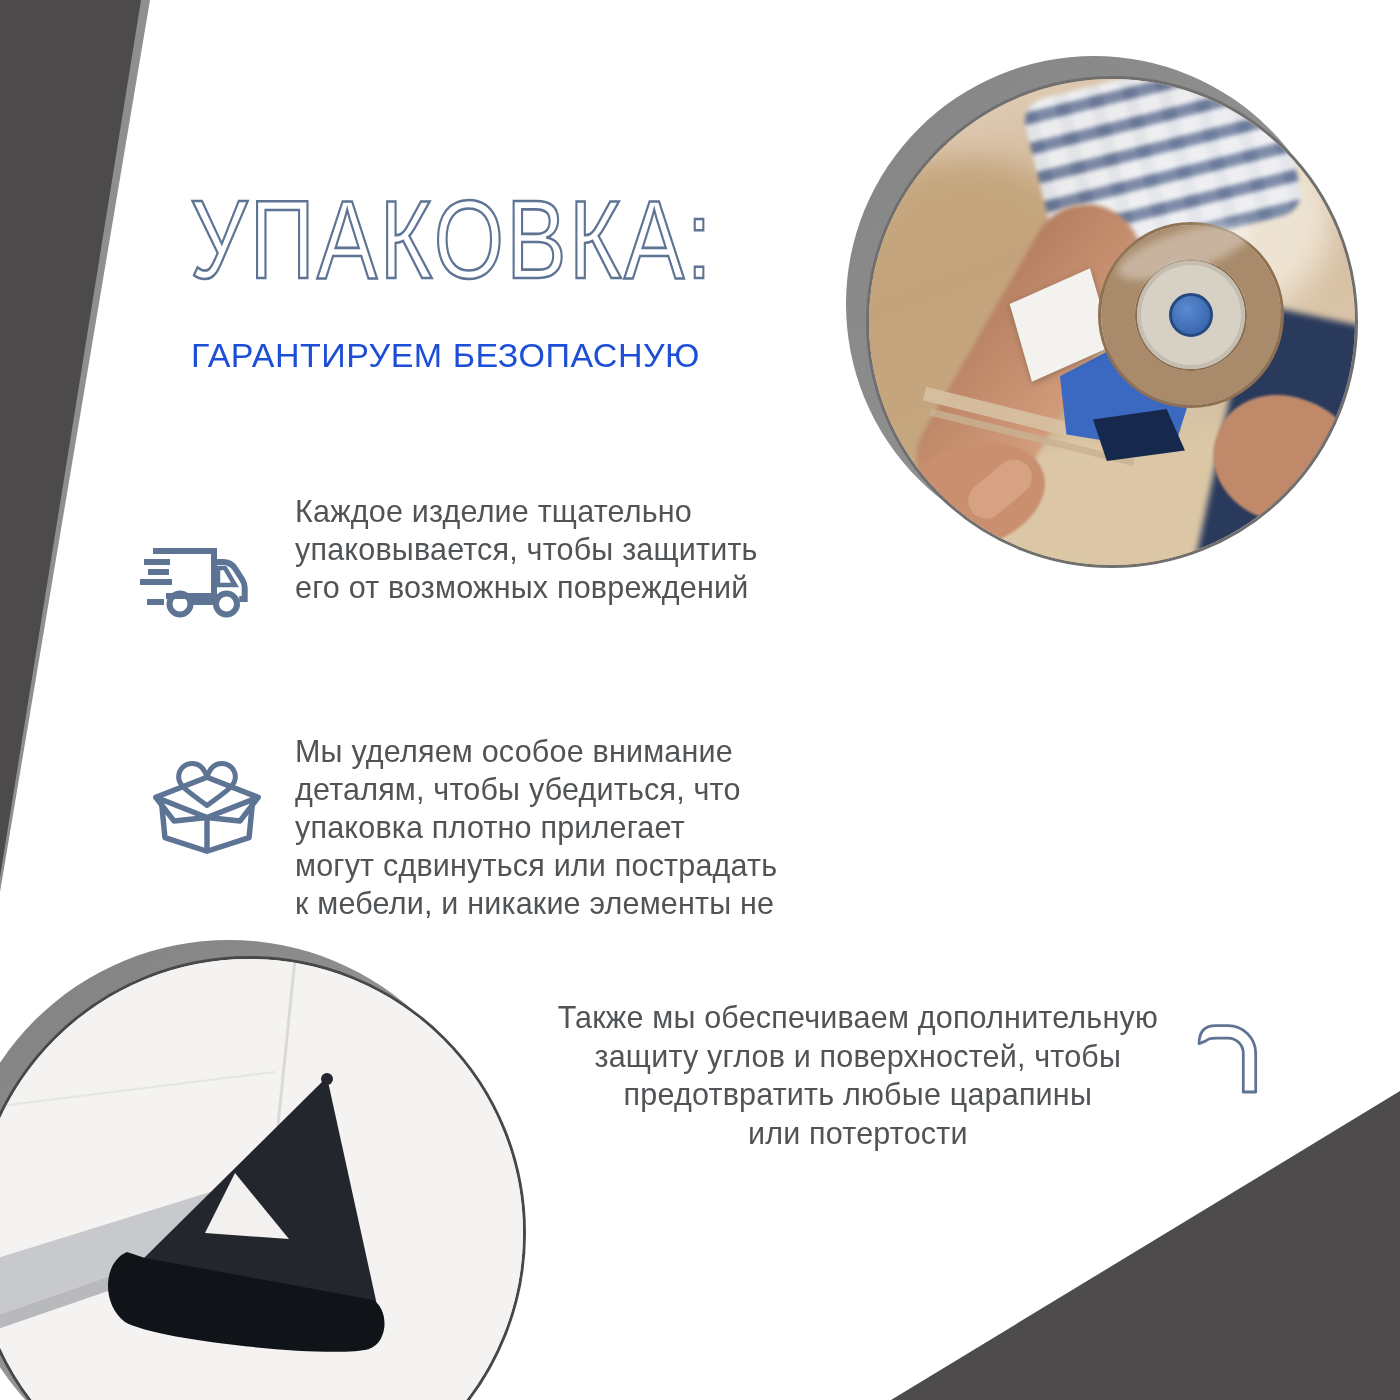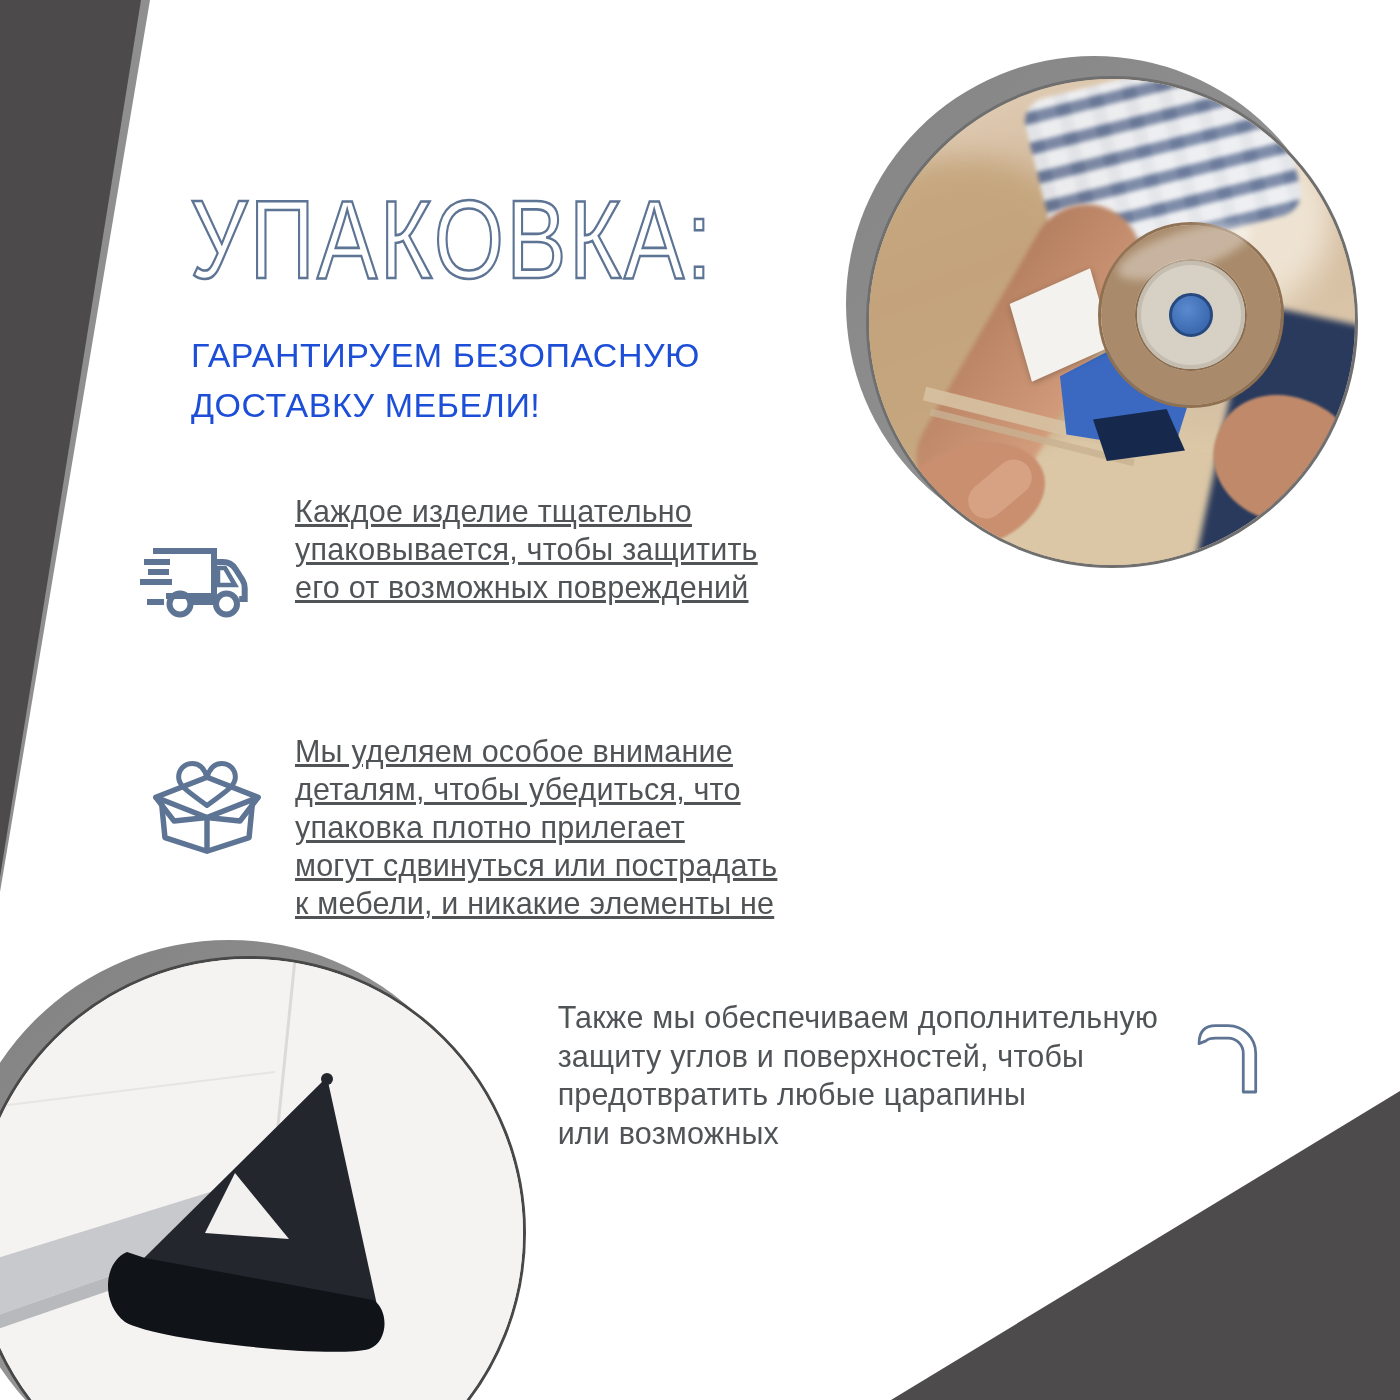--- a/index.html
+++ b/index.html
@@ -17,28 +17,28 @@
     clip-path: polygon(891px 1400px, 1400px 1091px, 1400px 1400px); }
 
   
   .title-svg { position: absolute; left: 188px; top: 168px; }
   .subtitle { position: absolute; left: 191px; top: 330px;
     font-size: 34px; font-weight: normal; color: #1d4ed8;
     letter-spacing: 0.5px; line-height: 50px; }
 
   
   .feature-text { position: absolute; font-size: 30.5px; color: #515457;
-    line-height: 38px; letter-spacing: 0.2px; text-decoration: underline; }
+    line-height: 38px; letter-spacing: 0.2px; }
   .ft-1 { left: 295px; top: 492px; }
   .ft-2 { left: 295px; top: 732px; }
   .icon-truck { position: absolute; left: 126px; top: 536px; }
   .icon-box { position: absolute; left: 143px; top: 726px; }
 
   
-  .note { position: absolute; right: 242px; top: 998px; text-align: left;
+  .note { position: absolute; right: 242px; top: 998px; text-align: center;
     font-size: 30.5px; color: #515457; line-height: 38.5px; letter-spacing: 0.2px; }
   .icon-corner { position: absolute; left: 1188px; top: 1002px; }
 
   
   .ring-tr { position: absolute; left: 846px; top: 56px; width: 496px; height: 496px;
     border-radius: 50%; background: linear-gradient(135deg, #848484, #9a9a9a); }
   .photo-tr { position: absolute; left: 866px; top: 76px; width: 486px; height: 486px;
     border-radius: 50%; border: 3px solid #6f6f6f; overflow: hidden; background: #cfb9a0; }
 
   .ring-bl { position: absolute; left: -46px; top: 940px; width: 550px; height: 550px;
@@ -122,21 +122,20 @@
     <div class="pt-roll-core"></div>
     <div class="pt-hub"></div>
   </div>
 
   <svg class="title-svg" width="580" height="140">
     <text x="2" y="110" font-family="Liberation Sans, sans-serif" font-size="112" textLength="524" lengthAdjust="spacingAndGlyphs" letter-spacing="3" fill="#ffffff" stroke="#5d7494" stroke-width="2.6">УПАКОВКА:</text>
   </svg>
 
   <div class="subtitle">
     <div>ГАРАНТИРУЕМ БЕЗОПАСНУЮ</div>
-    <div>ДОСТАВКУ МЕБЕЛИ!</div>
   </div>
 
   <svg class="icon-truck" width="142" height="102" viewBox="0 0 142 102" fill="none" stroke="#5d7494" stroke-width="6">
     <path d="M18,26 h26"></path>
     <path d="M22,36 h21"></path>
     <path d="M14,46 h32"></path>
     <path d="M21,66 h17"></path>
     <path d="M27,15 H88 V60 H40"></path>
     <path d="M88,26 h9 c6,0 9.5,2.2 12.5,7 l7,11 c1.6,2.6 2.2,5 2.2,8 v11 h-5.5"></path>
     <path d="M92,32 h7 l10,17 h-17 z" stroke-width="4.5"></path>
@@ -178,19 +177,19 @@
       <polygon points="260,214 230,274 314,280" fill="#f2f1ef"></polygon>
       <path d="M152,293 C128,303 126,345 150,363 C182,382 360,400 394,390 C414,383 414,350 398,341 L170,299 Z" fill="#101318"></path>
       <circle cx="352" cy="120" r="6" fill="#23262c"></circle>
     </svg>
   </div>
 
   <div class="note">
     <div>Также  мы обеспечиваем дополнительную</div>
     <div>защиту углов и поверхностей, чтобы</div>
     <div>предотвратить любые царапины</div>
-    <div>или возможных</div>
+    <div>или потертости</div>
   </div>
   <svg class="icon-corner" width="76" height="104" viewBox="0 0 110 122">
     <path d="M16,46 Q16,20 40,20 L58,20 A40,40 0 0 1 98,60 L98,116 L80,116 L80,60 A22,22 0 0 0 58,38 L40,38 Q30,38 26,42 Z" fill="#ffffff" stroke="#5d7494" stroke-width="4" stroke-linejoin="round"></path>
   </svg>
 
 </div>
 
 </body></html>

